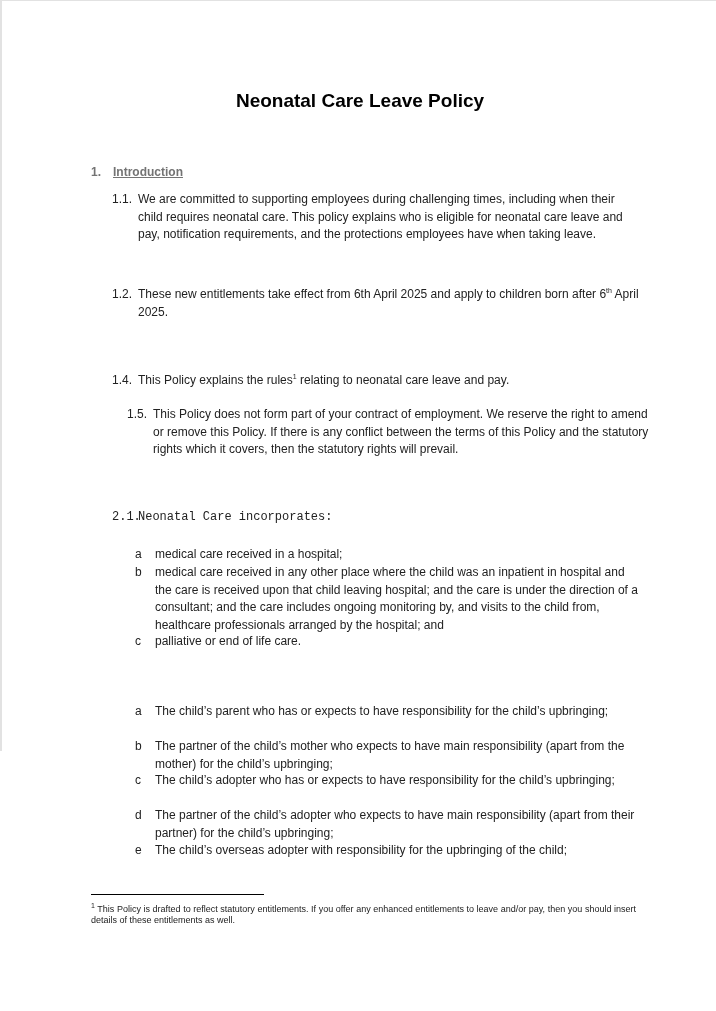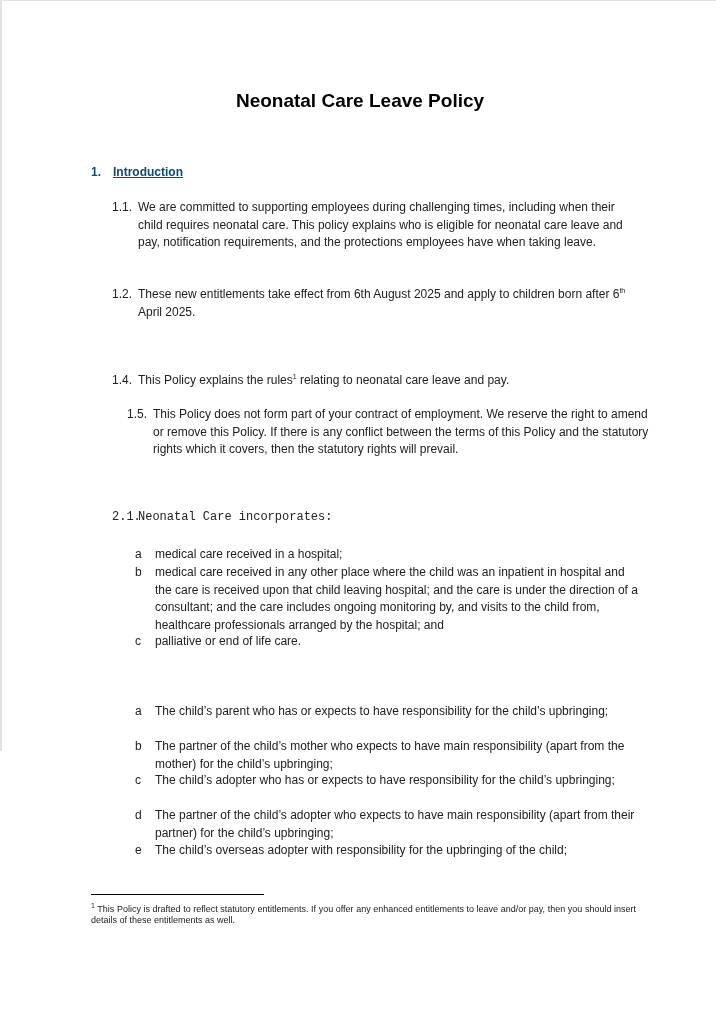--- a/index.html
+++ b/index.html
@@ -12,21 +12,21 @@
     background: #ffffff;
     border-left: 2px solid #e2e2e2;
     border-top: 1px solid #e2e2e2;
     box-sizing: border-box;
   }
   .title {
     position: absolute; top: 89px; left: 0; width: 716px; text-align: center;
     font-size: 19px; font-weight: bold; color: #000; letter-spacing: 0px;
   }
   .heading {
-    position: absolute; left: 89px; font-size: 12px; font-weight: bold; color: #0c4a6e;
+    position: absolute; left: 89px; font-size: 12px; font-weight: bold; color: #737373;
   }
   .heading .num { display: inline-block; width: 22px; }
   .heading .txt { text-decoration: underline; }
   .para {
     position: absolute; left: 110px; width: 530px; font-size: 12px; line-height: 17.5px; color: #222;
   }
   .para .pnum { position: absolute; left: 0; top: 0; }
   .para .ptext { display: block; margin-left: 26px; }
   .subitem {
     position: absolute; left: 133px; width: 505px; font-size: 12px; line-height: 17.5px; color: #222;
@@ -44,28 +44,28 @@
 <body>
 
 <div class="page">
 
   <div class="title">Neonatal Care Leave Policy</div>
 
   <div class="heading" style="top:164px;">
     <span class="num">1.</span><span class="txt">Introduction</span>
   </div>
 
-  <div class="para" style="top:198px;">
+  <div class="para" style="top:190px;">
     <span class="pnum">1.1.</span>
     <span class="ptext">We are committed to supporting employees during challenging times, including when their child requires neonatal care. This policy explains who is eligible for neonatal care leave and pay, notification requirements, and the protections employees have when taking leave.</span>
   </div>
 
   <div class="para" style="top:285px;">
     <span class="pnum">1.2.</span>
-    <span class="ptext"><span>These new entitlements take effect from 6th August 2025 and apply to children born after 6</span><sup>th</sup><span> April 2025.</span></span>
+    <span class="ptext"><span>These new entitlements take effect from 6th April 2025 and apply to children born after 6</span><sup>th</sup><span> April 2025.</span></span>
   </div>
 
 
   <div class="para" style="top:371px;">
     <span class="pnum">1.4.</span>
     <span class="ptext"><span>This Policy explains the rules</span><sup>1</sup><span> relating to neonatal care leave and pay.</span></span>
   </div>
 
   <div class="para" style="top:405px;margin-left:15px;">
     <span class="pnum">1.5.</span>

